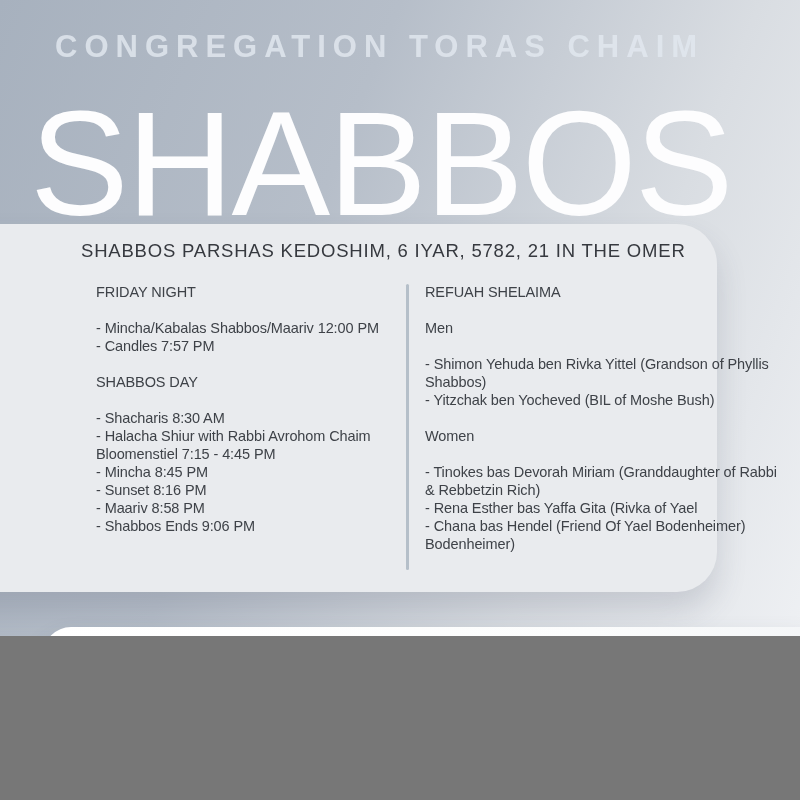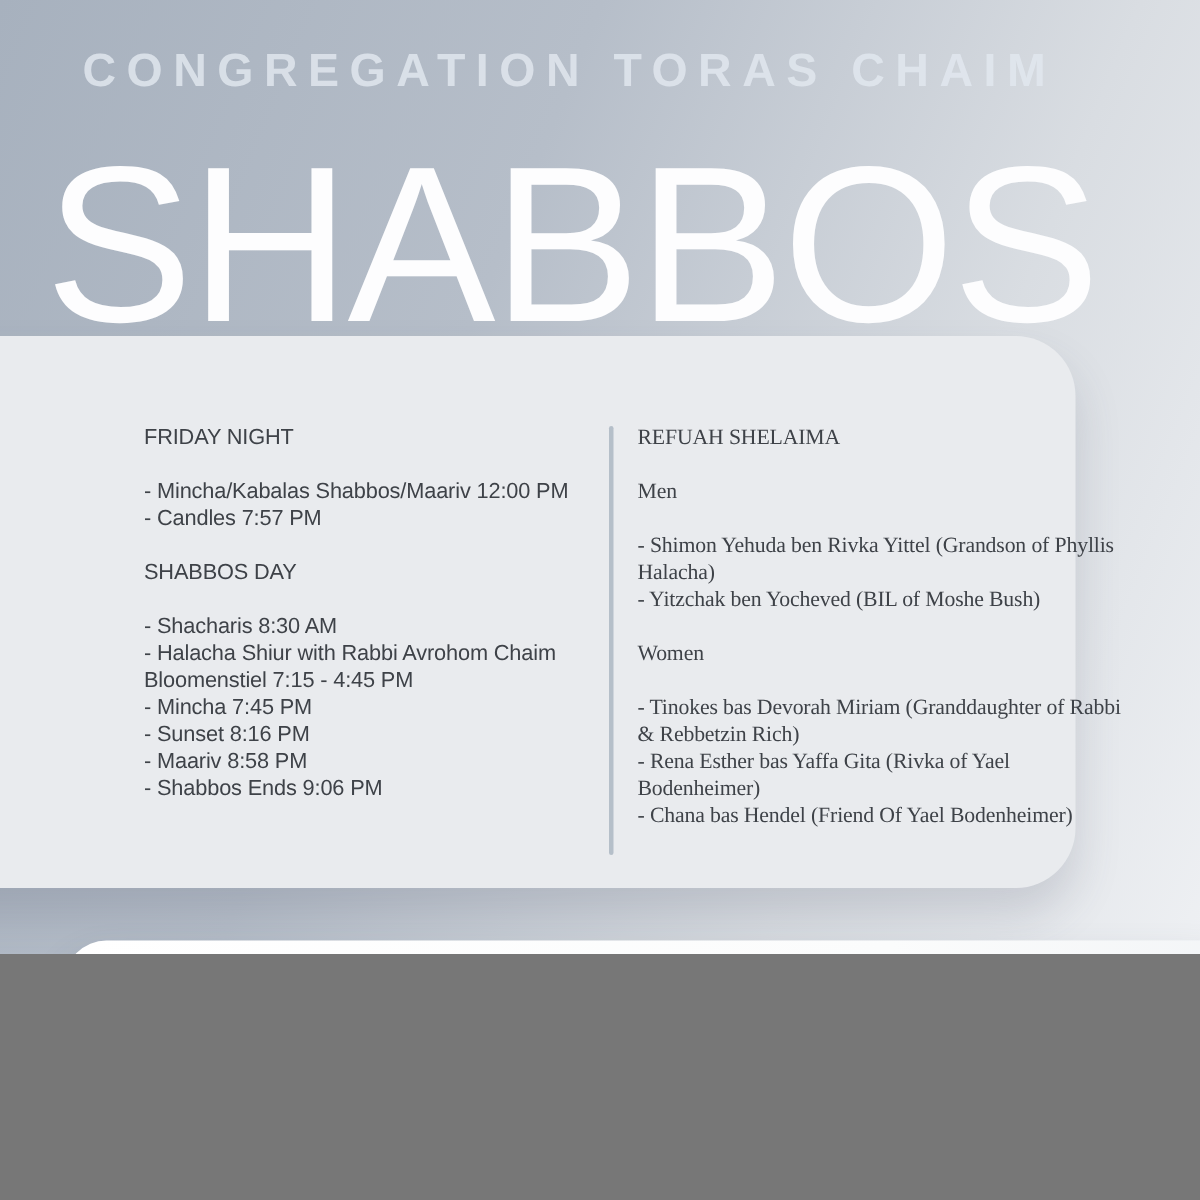--- a/index.html
+++ b/index.html
@@ -26,21 +26,21 @@
     position:absolute;left:-40px;top:224px;width:757px;height:368px;
     background:#e9ebee;border-radius:0 40px 40px 0;
     box-shadow:0 18px 30px rgba(70,80,100,0.18);
   }
   .subtitle{
     position:absolute;left:81px;top:240px;white-space:nowrap;
     font-size:18.5px;letter-spacing:0.8px;color:#36393f;
   }
   .col{position:absolute;top:283px;}
   .col-left{left:96px;width:290px;}
-  .col-right{left:425px;width:330px;font-family:Liberation Serif, serif;}
+  .col-right{left:425px;width:330px;}
   .ln{
     height:18px;line-height:18px;white-space:nowrap;
     font-size:14.5px;letter-spacing:-0.1px;color:#3e4248;
   }
   .divider{
     position:absolute;left:406px;top:284px;width:3px;height:286px;
     background:#b5bfc9;border-radius:2px;
   }
   
   .sponsor-card{
@@ -55,56 +55,57 @@
 
 <div class="page">
 
   <div class="hdr-line hdr-line1">CONGREGATION TORAS CHAIM</div>
 
 
   <div class="shabbos-title">SHABBOS</div>
 
   <div class="main-card"></div>
 
+  <div class="subtitle">SHABBOS PARSHAS KEDOSHIM, 6 IYAR, 5782, 21 IN THE OMER</div>
 
   <div class="col col-left">
       <div class="ln">FRIDAY NIGHT</div>
       <div class="ln">&nbsp;</div>
       <div class="ln">- Mincha/Kabalas Shabbos/Maariv 12:00 PM</div>
       <div class="ln">- Candles 7:57 PM</div>
       <div class="ln">&nbsp;</div>
       <div class="ln">SHABBOS DAY</div>
       <div class="ln">&nbsp;</div>
       <div class="ln">- Shacharis 8:30 AM</div>
       <div class="ln">- Halacha Shiur with Rabbi Avrohom Chaim</div>
       <div class="ln">Bloomenstiel 7:15 - 4:45 PM</div>
-      <div class="ln">- Mincha 7:45 PM</div>
+      <div class="ln">- Mincha 8:45 PM</div>
       <div class="ln">- Sunset 8:16 PM</div>
       <div class="ln">- Maariv 8:58 PM</div>
       <div class="ln">- Shabbos Ends 9:06 PM</div>
     </div>
 
   <div class="divider"></div>
 
   <div class="col col-right">
       <div class="ln">REFUAH SHELAIMA</div>
       <div class="ln">&nbsp;</div>
       <div class="ln">Men</div>
       <div class="ln">&nbsp;</div>
       <div class="ln">- Shimon Yehuda ben Rivka Yittel (Grandson of Phyllis</div>
-      <div class="ln">Halacha)</div>
+      <div class="ln">Shabbos)</div>
       <div class="ln">- Yitzchak ben Yocheved (BIL of Moshe Bush)</div>
       <div class="ln">&nbsp;</div>
       <div class="ln">Women</div>
       <div class="ln">&nbsp;</div>
       <div class="ln">- Tinokes bas Devorah Miriam (Granddaughter of Rabbi</div>
       <div class="ln">&amp; Rebbetzin Rich)</div>
       <div class="ln">- Rena Esther bas Yaffa Gita (Rivka of Yael</div>
+      <div class="ln">- Chana bas Hendel (Friend Of Yael Bodenheimer)</div>
       <div class="ln">Bodenheimer)</div>
-      <div class="ln">- Chana bas Hendel (Friend Of Yael Bodenheimer)</div>
     </div>
 
   <div class="sponsor-card">
     
     
   </div>
 
 </div>
 
 </body></html>

